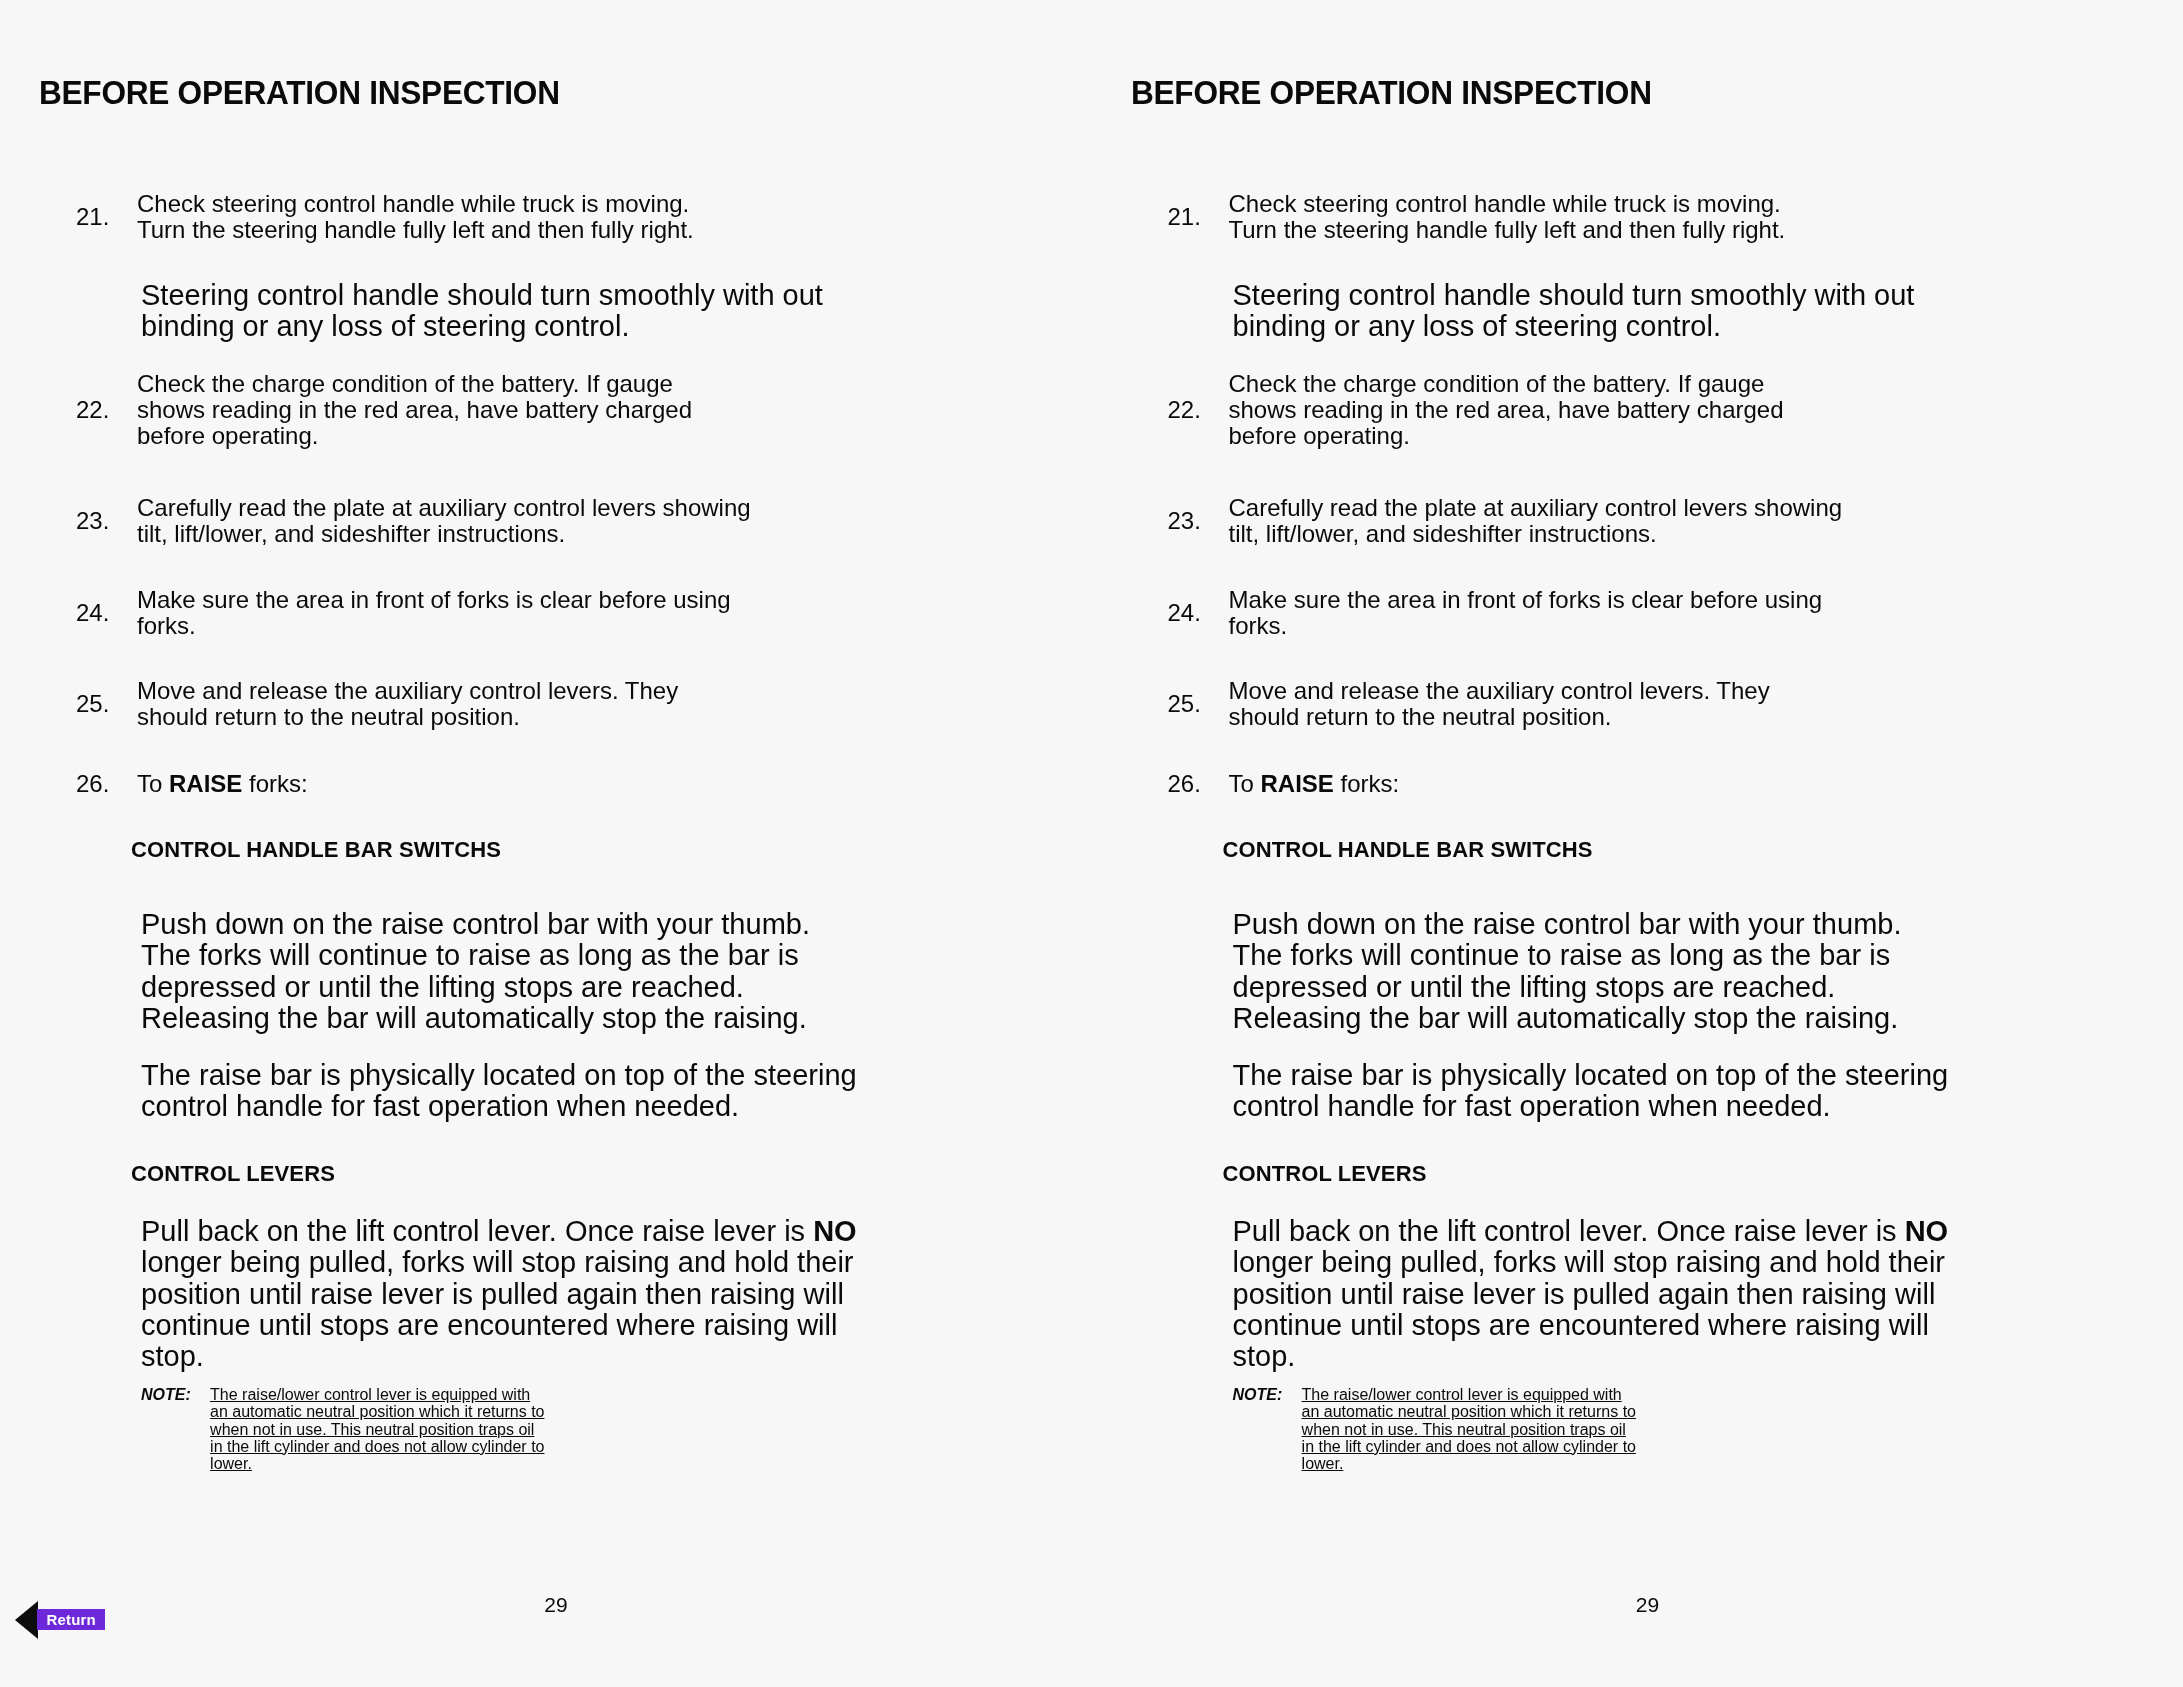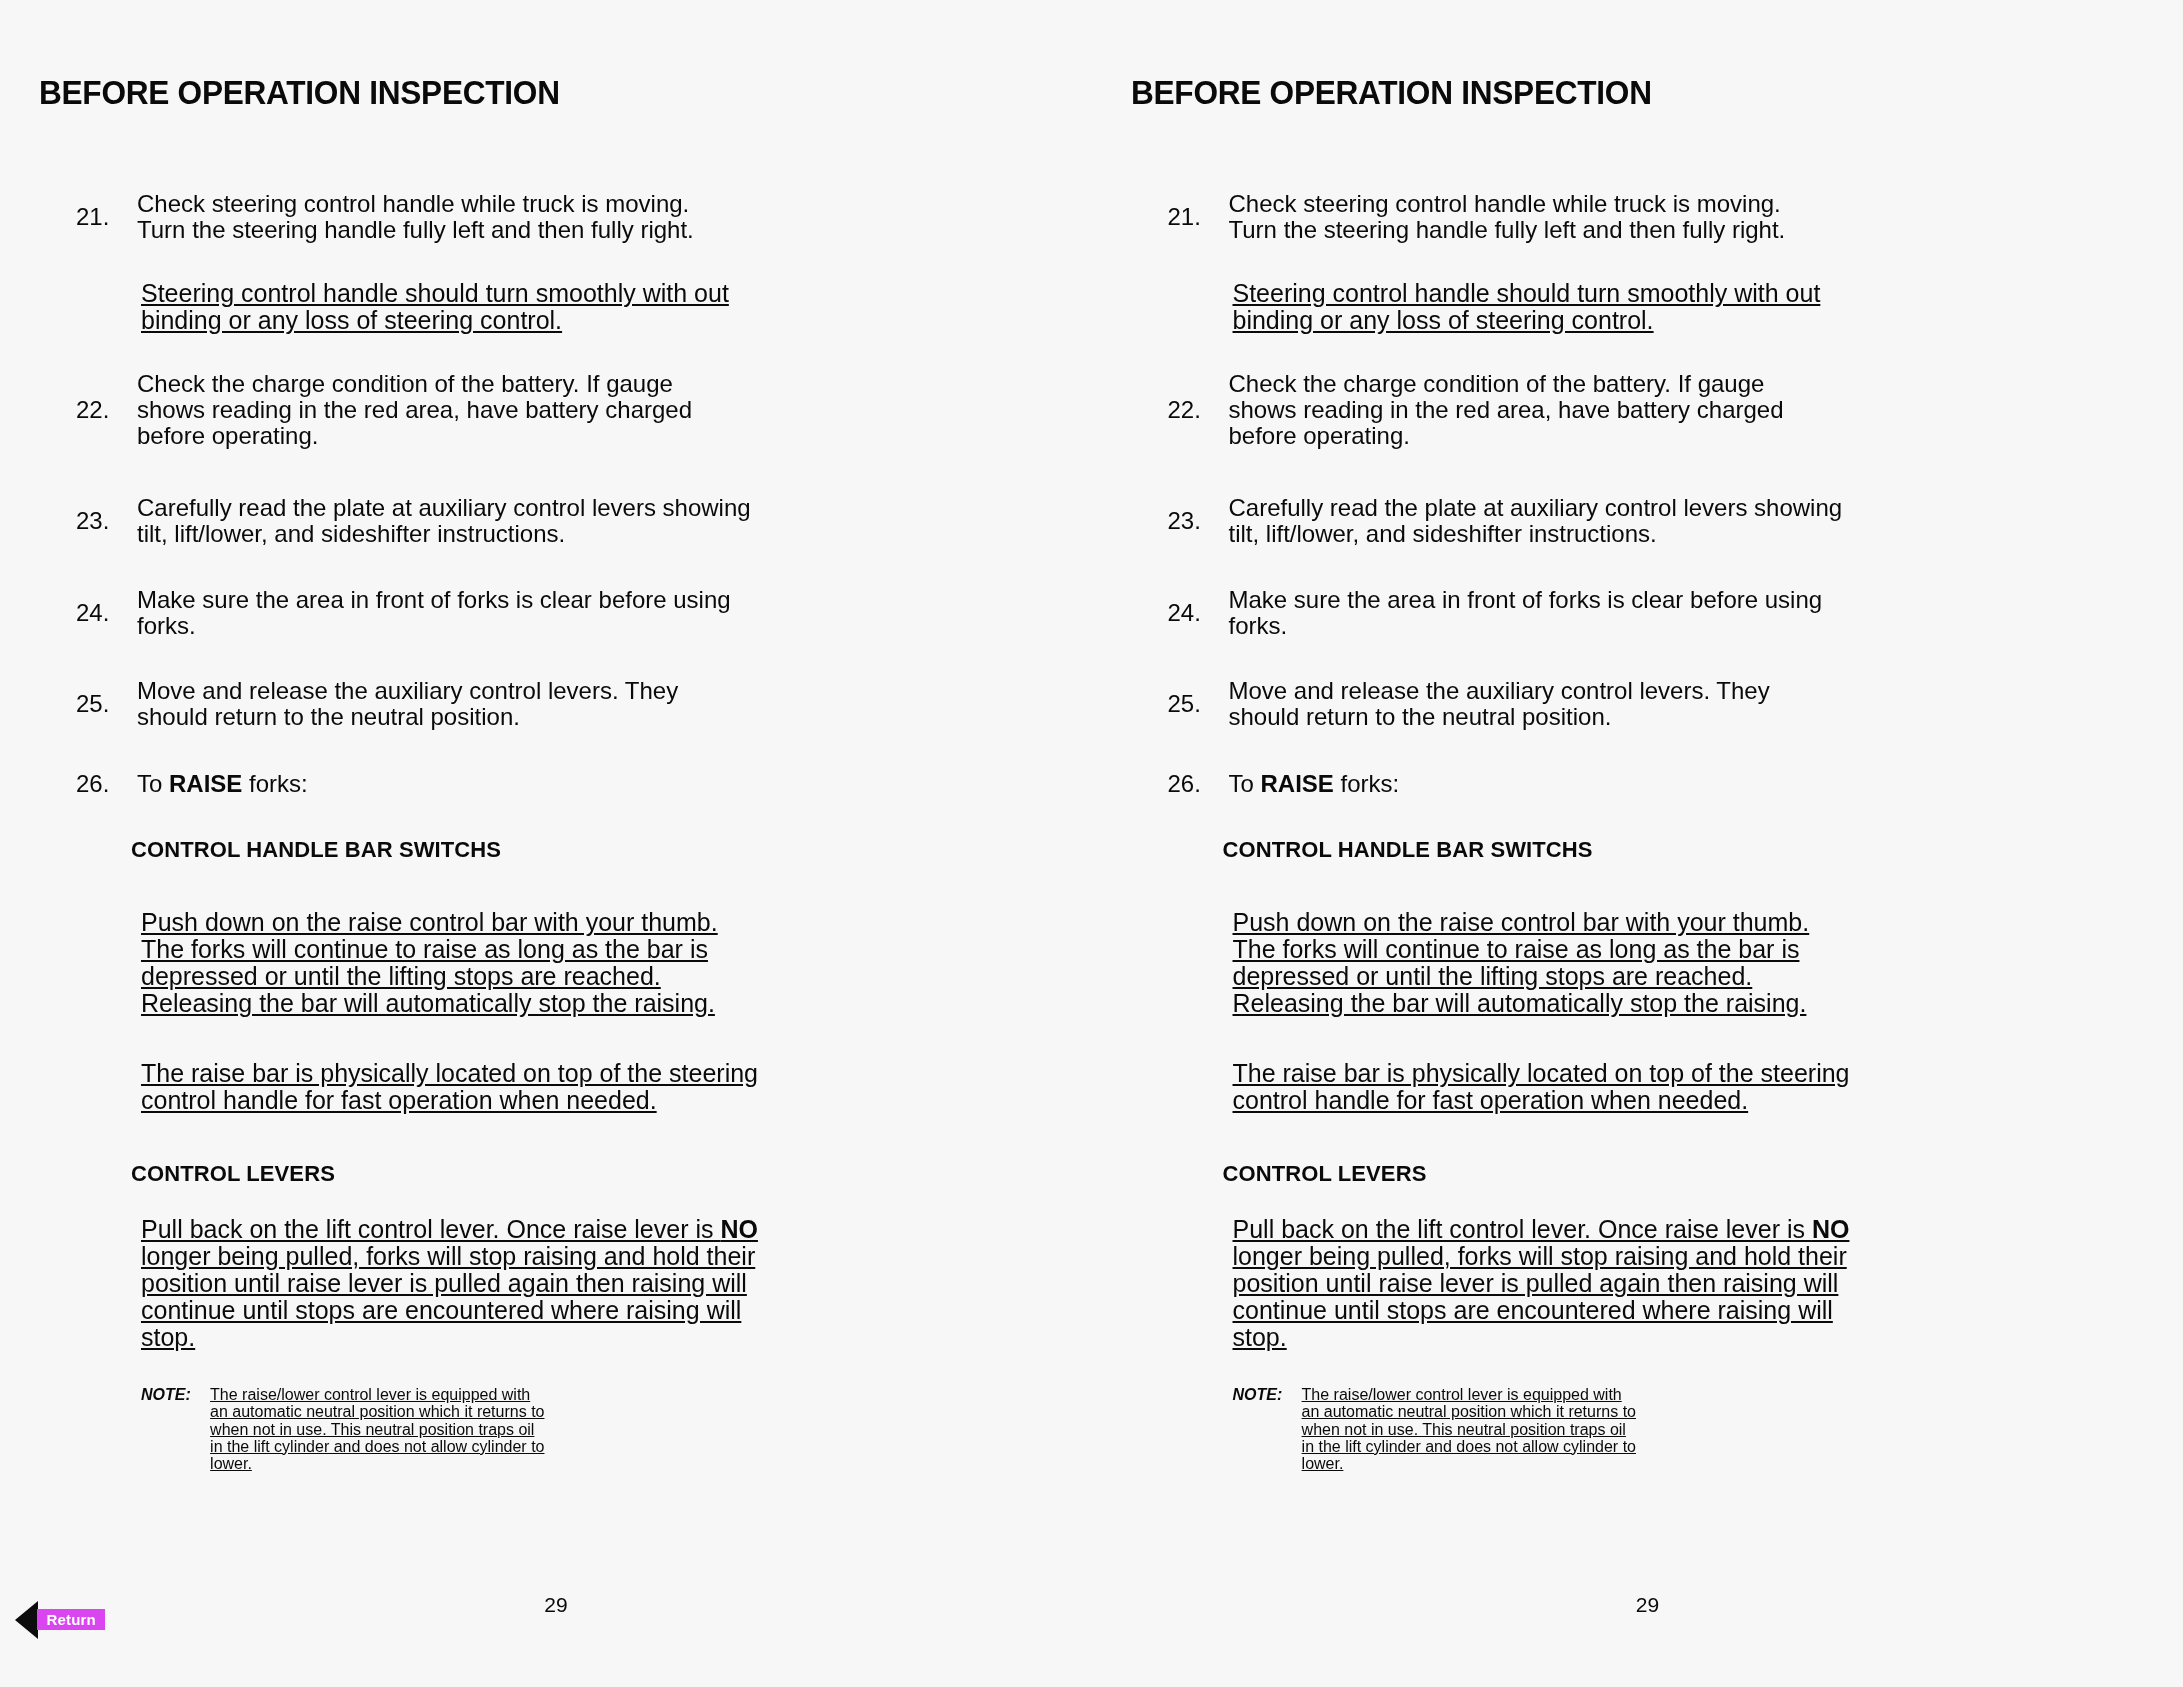--- a/index.html
+++ b/index.html
@@ -68,24 +68,23 @@
     white-space: nowrap;
   }
   .num-item .num-body {
     flex: 1 1 auto;
     white-space: pre-line;
   }
 
   
   .sub-para {
     position: absolute;
-    font-size: 25px;
+    font-size: 29px;
     line-height: 1.08;
     white-space: pre-line;
-    text-decoration: underline;
   }
 
   .sub-head {
     position: absolute;
     font-size: 22px;
     font-weight: bold;
     letter-spacing: 0.1px;
     white-space: nowrap;
   }
 
@@ -132,21 +131,21 @@
   }
   .return-arrow-head {
     width: 0;
     height: 0;
     border-top: 19.3px solid transparent;
     border-bottom: 19.3px solid transparent;
     border-right: 23.4px solid #0d0d0d;
     flex: 0 0 auto;
   }
   .return-arrow-body {
-    background: #d946ef;
+    background: #6d28d9;
     height: 20.7px;
     flex: 1 1 auto;
     display: flex;
     align-items: center;
     justify-content: center;
     margin-left: -0.7px;
   }
   .return-label {
     color: #ffffff;
     font-size: 15px;

